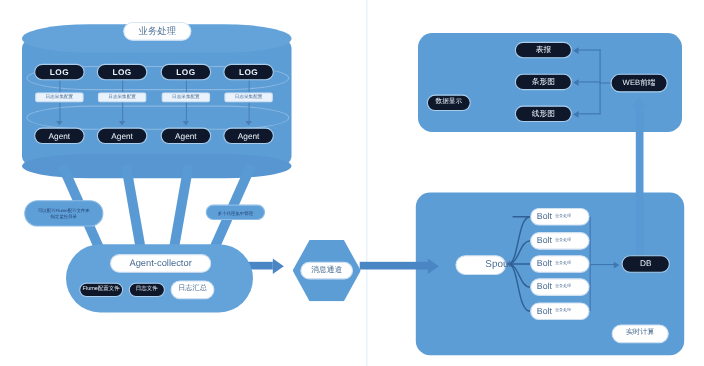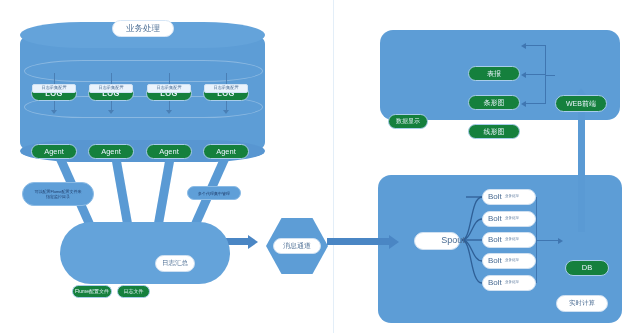--- a/index.html
+++ b/index.html
@@ -4,21 +4,21 @@
 <style>
   html,body{margin:0;padding:0;background:#ffffff;}
   body{width:640px;height:333px;position:relative;overflow:hidden;
        font-family:"Liberation Sans","DejaVu Sans",sans-serif;}
   #stage{position:absolute;inset:0;width:640px;height:333px;}
   .abs{position:absolute;box-sizing:border-box;}
 
   
   .pill{border-radius:999px;display:flex;align-items:center;justify-content:center;
         text-align:center;line-height:1.05;}
-  .pill-onblue{background:#15803d;border:1px solid #a9cdeb;color:#eaf4fd;margin-top:28px;}
+  .pill-onblue{background:#0f172a;border:1px solid #a9cdeb;color:#eaf4fd;}
   .pill-white{background:#ffffff;border:1px solid #cfe0f1;color:#4a6c93;}
 
   
   #cyl{left:20px;top:22px;width:245px;height:140px;}
   #cyl .body{position:absolute;left:0;top:12px;width:245px;height:118px;
              background:#5d9dd6;border-radius:14px/10px;}
   #cyl .topcap{position:absolute;left:0;top:0;width:245px;height:26px;
                background:#64a3da;border-radius:50%/100%;}
   #cyl .botcap{position:absolute;left:0;bottom:0;width:245px;height:22px;
                background:#5896d1;border-radius:50%/100%;}
@@ -138,20 +138,21 @@
   <div class="abs leg" style="left:52px;top:150px;width:9px;height:95px;transform:rotate(-24deg)"></div>
   <div class="abs leg" style="left:110px;top:150px;width:9px;height:90px;transform:rotate(-10deg)"></div>
   <div class="abs leg" style="left:167px;top:150px;width:9px;height:90px;transform:rotate(10deg)"></div>
   <div class="abs leg" style="left:224px;top:150px;width:9px;height:95px;transform:rotate(24deg)"></div>
 
   <div class="abs note" style="left:22px;top:182px;width:72px;height:24px;font-size:4px;padding:0 4px;white-space:pre-line">可以配置Flume配置文件来
 指定监控目录</div>
   <div class="abs note" style="left:187px;top:186px;width:54px;height:14px;font-size:4px;padding:0 3px">多个代理集中管理</div>
 
   <div class="abs" id="collector"></div>
+  <div class="abs pill pill-white" id="collector-title">Agent-collector</div>
   <div class="abs pill pill-onblue subtag" style="left:72px;top:257px;width:40px">Flume配置文件</div>
   <div class="abs pill pill-onblue subtag" style="left:117px;top:257px;width:33px">日志文件</div>
   <div class="abs pill pill-white subtag" style="left:155px;top:255px;width:40px;height:17px;font-size:6.5px">日志汇总</div>
 
   <div class="abs hbar" style="left:196px;top:238px;width:52px"></div>
   <div class="abs harrow" style="left:248px;top:234.5px"></div>
 
   <div class="abs" id="hex"></div>
   <div class="abs pill pill-white" id="hex-label">消息通道</div>
 

